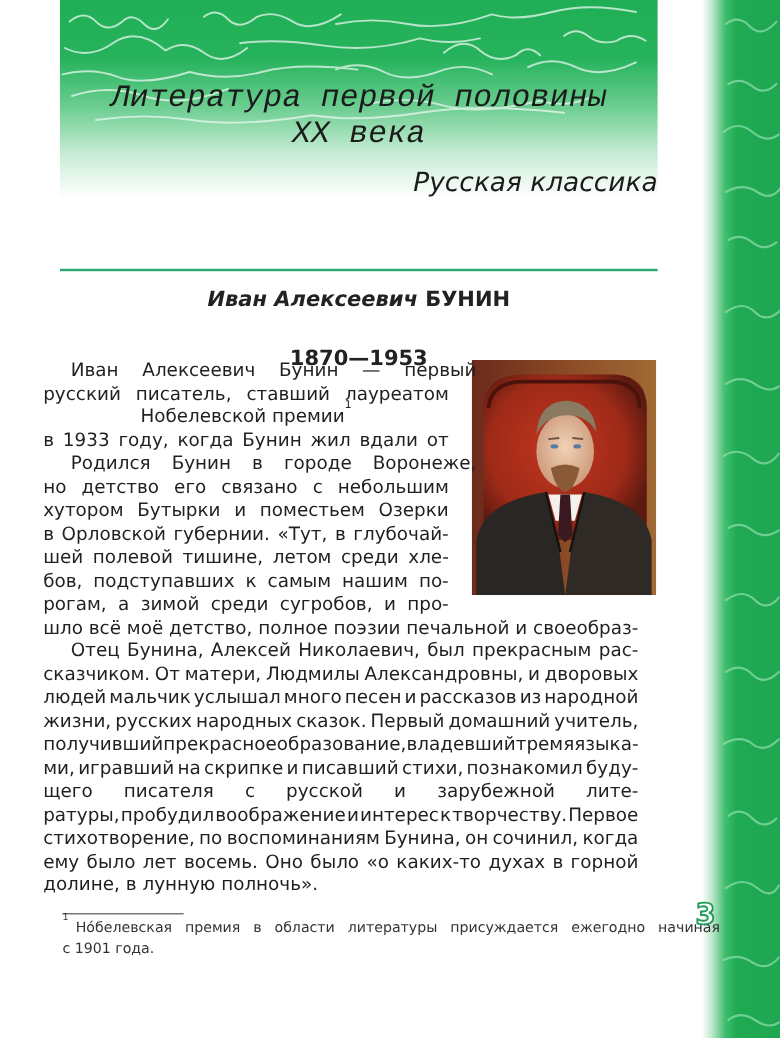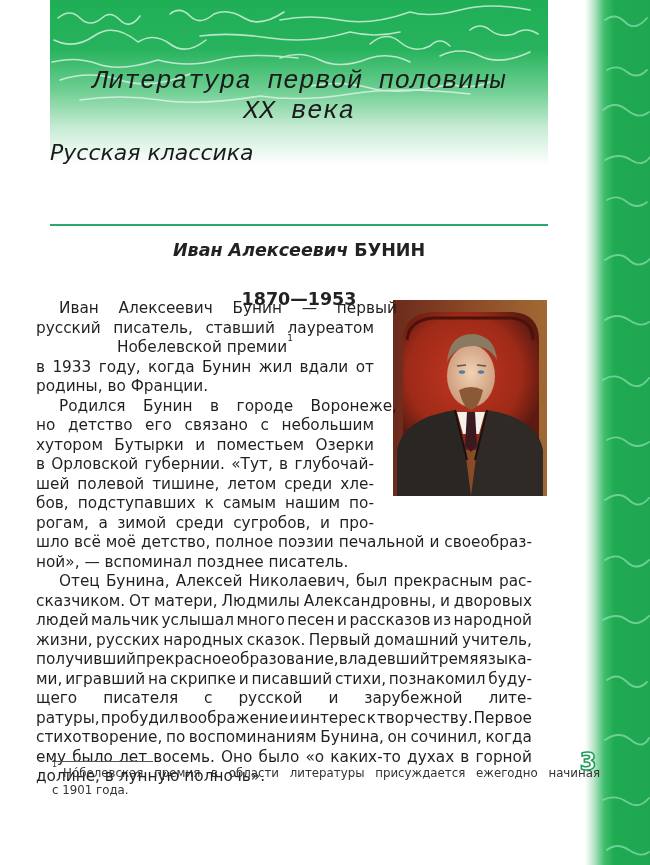--- a/index.html
+++ b/index.html
@@ -21,21 +21,21 @@
     overflow:hidden;
   }
   .chapter-title {
     position:absolute; left:50px; width:498px; top:66px;
     text-align:center; font-family:Liberation Mono, monospace;
     font-style:italic; font-size:26px; line-height:30px; color:#1b1b1b;
     letter-spacing:0.3px; font-weight:normal;
   }
   .section-title {
     position:absolute; left:50px; width:498px; top:140px;
-    text-align:left; font-size:22px; font-style:italic; color:#1b1b1b;
+    text-align:right; font-size:22px; font-style:italic; color:#1b1b1b;
   }
   .rule {
     position:absolute; left:50px; top:224px; width:498px; height:2px;
     background:#2aa76a;
   }
   .author-name {
     position:absolute; left:50px; width:498px; top:240px;
     text-align:center; font-weight:bold; font-size:17.5px; line-height:20px; color:#222;
   }
   .author-name .fn { font-style:italic;margin-top:23px; }
@@ -189,23 +189,20 @@
   <div class="line short">
       <span class="w">в</span>
       <span class="w">1933</span>
       <span class="w">году,</span>
       <span class="w">когда</span>
       <span class="w">Бунин</span>
       <span class="w">жил</span>
       <span class="w">вдали</span>
       <span class="w">от</span>
     </div>
-  <div class="line short last">
-      <span>родины, во Франции.</span>
-    </div>
   <div class="line short indent">
       <span class="w">Родился</span>
       <span class="w">Бунин</span>
       <span class="w">в</span>
       <span class="w">городе</span>
       <span class="w">Воронеже,</span>
     </div>
   <div class="line short">
       <span class="w">но</span>
       <span class="w">детство</span>
@@ -258,23 +255,20 @@
   <div class="line">
       <span class="w">шло</span>
       <span class="w">всё</span>
       <span class="w">моё</span>
       <span class="w">детство,</span>
       <span class="w">полное</span>
       <span class="w">поэзии</span>
       <span class="w">печальной</span>
       <span class="w">и</span>
       <span class="w">своеобраз-</span>
-    </div>
-  <div class="line last">
-      <span>ной», — вспоминал позднее писатель.</span>
     </div>
   <div class="line indent">
       <span class="w">Отец</span>
       <span class="w">Бунина,</span>
       <span class="w">Алексей</span>
       <span class="w">Николаевич,</span>
       <span class="w">был</span>
       <span class="w">прекрасным</span>
       <span class="w">рас-</span>
     </div>

